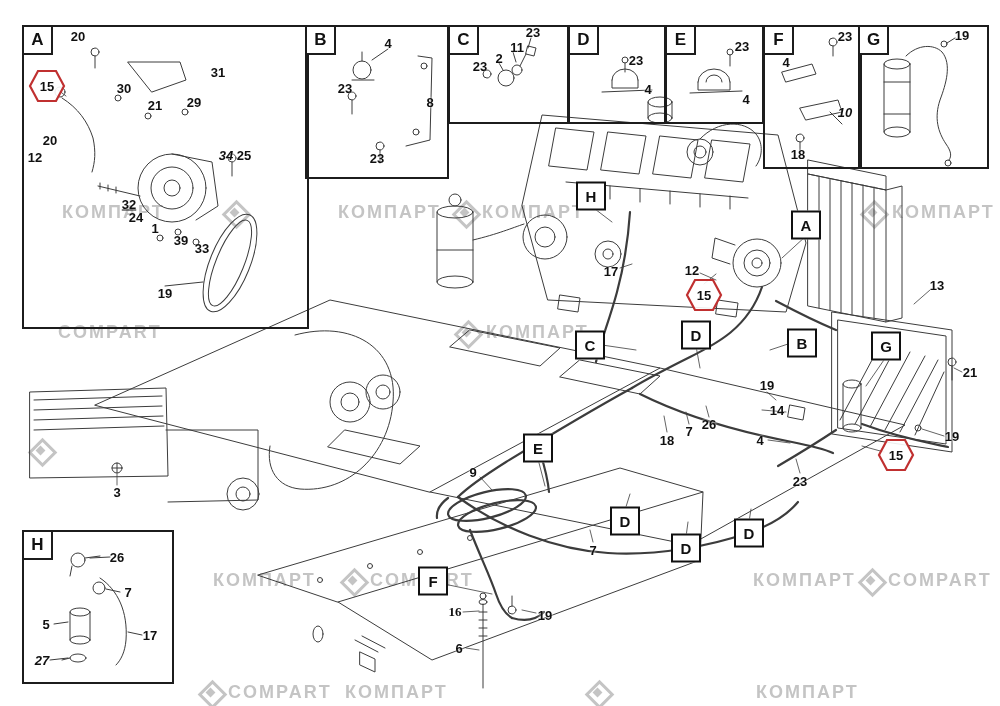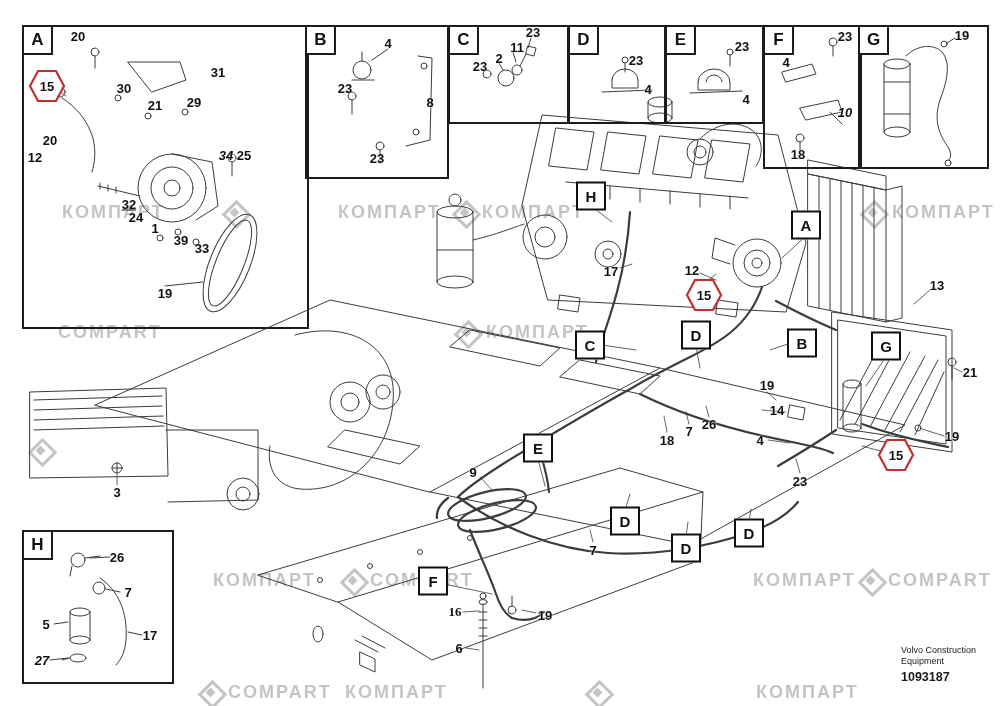--- a/index.html
+++ b/index.html
@@ -422,19 +422,14 @@
       <div class="callout" style="left: 459px; top: 648px;">6</div>
       <div class="callout" style="left: 117px; top: 492px;">3</div>
       <div class="hex-marker" style="left: 704px; top: 295px;"><svg width="38" height="34" viewBox="0 0 38 34">
           <polygon points="10,2 28,2 36,17 28,32 10,32 2,17" fill="#ffffff" fill-opacity="0.9" stroke="#c03030" stroke-width="2.2"></polygon>
         </svg><span class="hex-num">15</span></div>
       <div class="hex-marker" style="left: 896px; top: 455px;"><svg width="38" height="34" viewBox="0 0 38 34">
           <polygon points="10,2 28,2 36,17 28,32 10,32 2,17" fill="#ffffff" fill-opacity="0.9" stroke="#c03030" stroke-width="2.2"></polygon>
         </svg><span class="hex-num">15</span></div>
     </div>
 
-  <div class="footer">
-    <div class="brand">Volvo Construction</div>
-    <div class="brand">Equipment</div>
-    <div class="doc">1093187</div>
-  </div>
 
 </div>
 
 </body></html>

